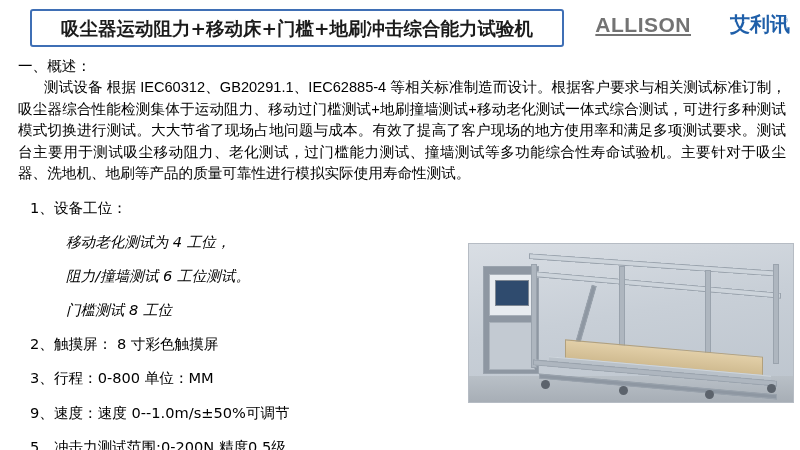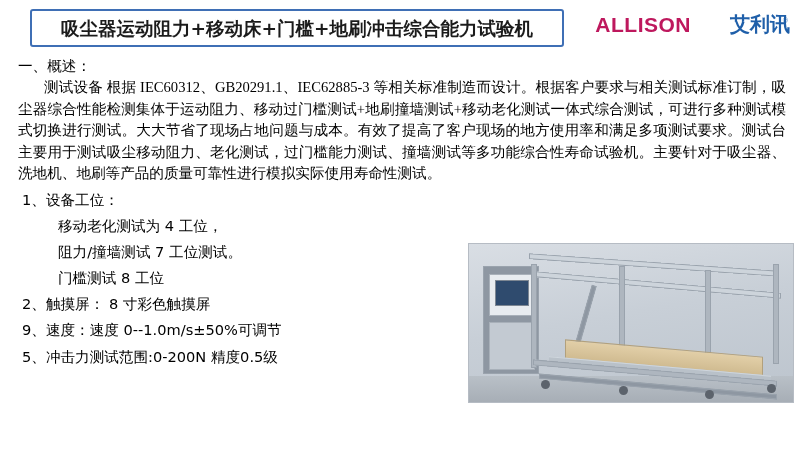--- a/index.html
+++ b/index.html
@@ -51,22 +51,23 @@
     right: 10px;
     top: 11px;
     display: flex;
     align-items: center;
     gap: 5px;
   }
   .brand-latin {
     font-family: "Liberation Sans", sans-serif;
     font-size: 21px;
     font-weight: bold;
-    color: #be185d;
+    color: #737373;
     letter-spacing: 0.5px;
+    text-decoration: underline;
   }
   .brand-cn {
     font-family: "DejaVu Sans", sans-serif;
     font-size: 20px;
     font-weight: bold;
     color: #1f5fa9;
     margin-left: 34px;
   }
   .brand-tm {
     position: absolute;
@@ -75,43 +76,44 @@
     font-family: "Liberation Sans", sans-serif;
     font-size: 7px;
     color: #1f5fa9;
   }
   
   .body-wrap {
     position: relative;
     padding: 0 14px 0 18px;
   }
   .para {
-    font-family: Liberation Serif, serif;
+    font-family: Liberation Sans, sans-serif;
     font-size: 14.6px;
     color: #000000;
     line-height: 1.47;
     margin: 0;
     text-align: justify;
   }
   .sec-head {
     margin-top: 2px;
   }
   .indent {
     text-indent: 26px;
   }
   .list-line {
     font-family: "DejaVu Sans", sans-serif;
     font-size: 14.6px;
     color: #000000;
     line-height: 1.52;
-    margin: 4px;
+    margin: 12px;
     white-space: nowrap;
   }
   .sub-line {
     padding-left: 36px;
+    font-style: italic;
   }
   .lower-block {
     position: relative;
     z-index: 2;
   }
   
   .photo {
     position: absolute;
     right: 6px;
     top: 243px;
@@ -178,28 +180,29 @@
     <div class="brand">
       <span class="brand-latin">ALLISON</span>
       <span class="brand-cn">艾利讯</span>
       <span class="brand-tm">®</span>
     </div>
   </div>
 
   <div class="body-wrap">
 
     <p class="para sec-head">一、概述：</p>
-    <p class="para indent">测试设备 根据 IEC60312、GB20291.1、IEC62885-3 等相关标准制造而设计。根据客户要求与相关测试标准订制，吸尘器综合性能检测集体于运动阻力、移动过门槛测试+地刷撞墙测试+移动老化测试一体式综合测试，可进行多种测试模式切换进行测试。大大节省了现场占地问题与成本。有效了提高了客户现场的地方使用率和满足多项测试要求。测试台主要用于测试吸尘移动阻力、老化测试，过门槛能力测试、撞墙测试等多功能综合性寿命试验机。主要针对于吸尘器、洗地机、地刷等产品的质量可靠性进行模拟实际使用寿命性测试。</p>
+    <p class="para indent">测试设备 根据 IEC60312、GB20291.1、IEC62885-4 等相关标准制造而设计。根据客户要求与相关测试标准订制，吸尘器综合性能检测集体于运动阻力、移动过门槛测试+地刷撞墙测试+移动老化测试一体式综合测试，可进行多种测试模式切换进行测试。大大节省了现场占地问题与成本。有效了提高了客户现场的地方使用率和满足多项测试要求。测试台主要用于测试吸尘移动阻力、老化测试，过门槛能力测试、撞墙测试等多功能综合性寿命试验机。主要针对于吸尘器、洗地机、地刷等产品的质量可靠性进行模拟实际使用寿命性测试。</p>
 
     <div class="lower-block">
       <p class="list-line">1、设备工位：</p>
       <p class="list-line sub-line">移动老化测试为 4 工位，</p>
-      <p class="list-line sub-line">阻力/撞墙测试  7 工位测试。</p>
+      <p class="list-line sub-line">阻力/撞墙测试  6 工位测试。</p>
       <p class="list-line sub-line">门槛测试 8 工位</p>
       <p class="list-line">2、触摸屏： 8 寸彩色触摸屏</p>
+      <p class="list-line">3、行程：0-800 单位：MM</p>
       <p class="list-line">9、速度：速度 0--1.0m/s±50%可调节</p>
       <p class="list-line">5、冲击力测试范围:0-200N 精度0.5级</p>
     </div>
   </div>
 
   <div class="photo">
     <div class="m-floor"></div>
 
     <div class="m-frame dark" style="left:14px; top:22px; width:56px; height:108px;"></div>
     <div class="m-panel" style="left:20px; top:30px; width:44px; height:40px;"></div>

